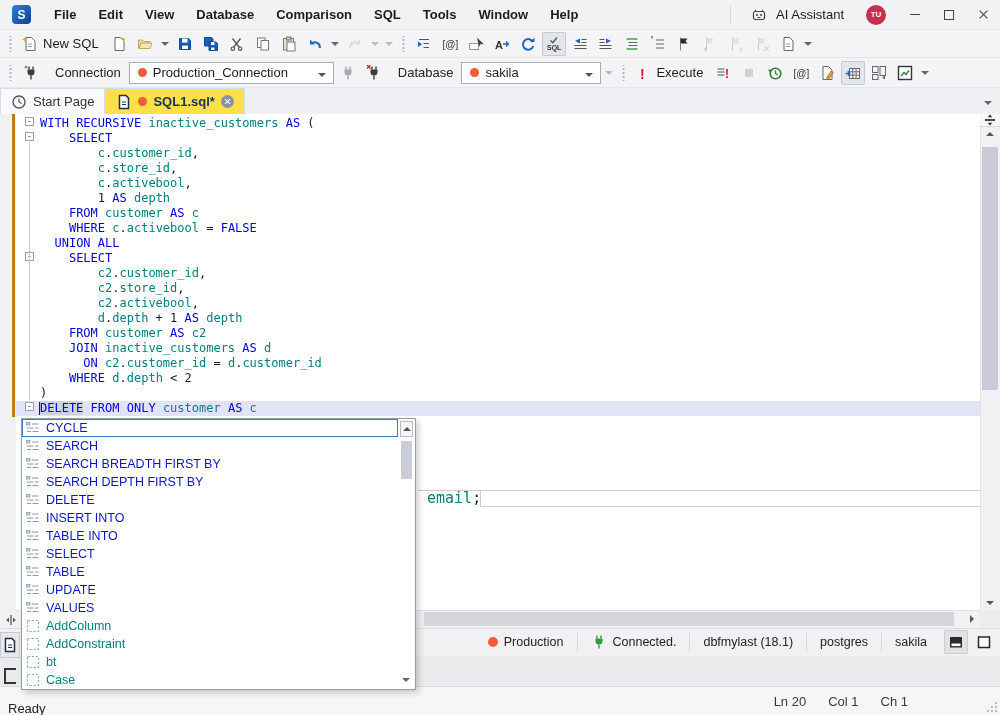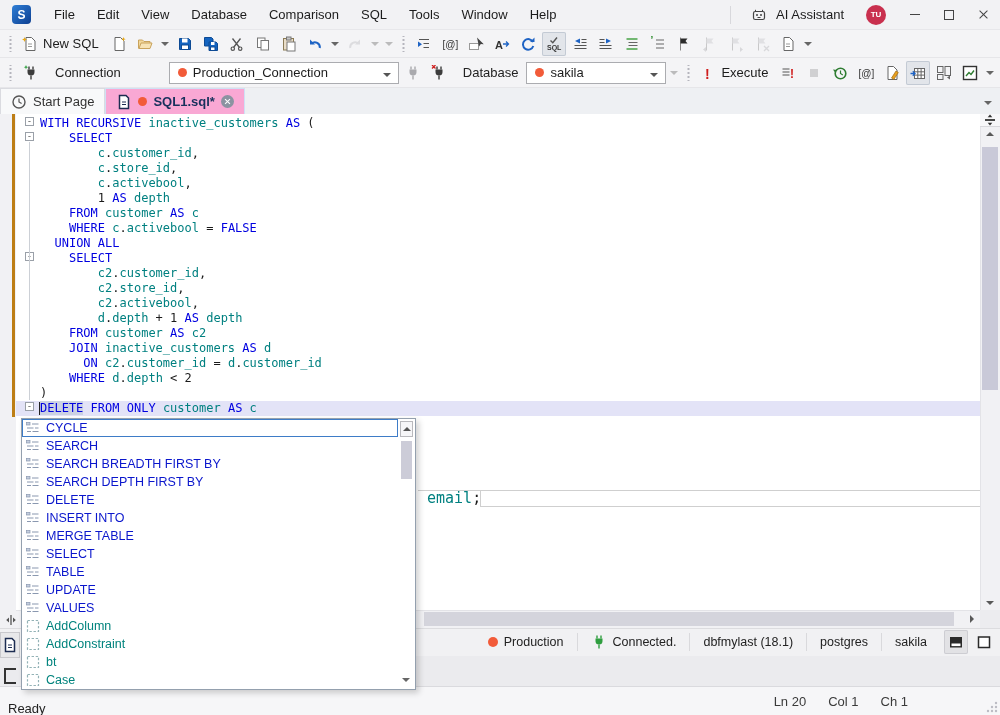--- a/index.html
+++ b/index.html
@@ -5,21 +5,21 @@
   html,body{margin:0;padding:0;background:#fff;}
   *{box-sizing:border-box;}
   .app{position:relative;width:1000px;height:715px;overflow:hidden;background:#f0f0f2;
        font-family:"Liberation Sans",sans-serif;color:#1c1c1c;font-size:13px;-webkit-font-smoothing:antialiased;}
   
   .titlebar{position:absolute;left:0;top:0;width:1000px;height:30px;background:#f2f2f4;
             display:flex;align-items:center;border-bottom:1px solid #e7e7ea;}
   .logo{width:19px;height:19px;margin:0 12px 0 12px;border-radius:4px;
         background:linear-gradient(135deg,#2f7fd6,#0d3f91);color:#fff;font-weight:bold;font-size:12px;
         display:flex;align-items:center;justify-content:center;}
-  .menubar{display:flex;height:100%;align-items:flex-start;}
+  .menubar{display:flex;height:100%;align-items:flex-start;font-weight:bold;}
   .menu-item{padding:0 11px;height:100%;display:flex;align-items:center;cursor:default;}
   .title-right{margin-left:auto;display:flex;align-items:center;height:100%;}
   .title-sep{width:1px;height:18px;background:#d8d8dc;margin:0 10px;}
   .ai-btn{display:flex;align-items:center;gap:9px;padding:0 10px;height:100%;}
   .avatar{width:20px;height:20px;border-radius:50%;background:#c9304e;color:#fff;font-size:8px;font-weight:bold;
           display:flex;align-items:center;justify-content:center;margin:0 12px;}
   .wbtn{width:34px;height:100%;display:flex;align-items:center;justify-content:center;color:#444;}
   .wbtn .min{width:10px;height:1px;background:#444;display:block;}
   .wbtn .max{width:10px;height:10px;border:1px solid #444;display:block;}
   .wbtn .cls{position:relative;width:11px;height:11px;display:block;}
@@ -46,21 +46,21 @@
   .icon{width:16px;height:16px;display:inline-flex;flex:none;}
   .icon svg{display:block;}
   .tri{width:0;height:0;display:inline-block;}
   .tri-down{border-left:4px solid transparent;border-right:4px solid transparent;border-top:4px solid currentColor;}
   .tri-up{border-left:4px solid transparent;border-right:4px solid transparent;border-bottom:4px solid currentColor;}
   .tri-right{border-top:4px solid transparent;border-bottom:4px solid transparent;border-left:4px solid currentColor;}
   
   .tabstrip{position:absolute;left:0;top:88px;width:1000px;height:26px;background:#eef0f3;display:flex;align-items:flex-end;}
   .tab{height:26px;display:flex;align-items:center;gap:6px;padding:0 10px;background:#f8f9fa;
        border:1px solid #dadbe0;border-bottom:none;color:#333;}
-  .tab.active{background:#f9a8d4;border-color:#cfe1f5;color:#17315c;font-weight:bold;}
+  .tab.active{background:#fde047;border-color:#cfe1f5;color:#17315c;font-weight:bold;}
   .tab .tdot{width:9px;height:9px;border-radius:50%;flex:none;}
   .tab .tclose{width:13px;height:13px;border-radius:50%;background:#8b93a1;color:#fff;font-size:8px;line-height:13px;
                text-align:center;position:relative;}
   .tab .tclose:before{content:"";position:absolute;left:6px;top:3px;width:1px;height:7px;background:#fff;transform:rotate(45deg);}
   .tab .tclose:after{content:"";position:absolute;left:6px;top:3px;width:1px;height:7px;background:#fff;transform:rotate(-45deg);}
   .tabstrip-chev{margin-left:auto;margin-bottom:6px;margin-right:8px;color:#666;}
   
   .left-strip{position:absolute;left:0;top:114px;width:16px;height:572px;background:#f1f1f4;}
   .editor-white{position:absolute;left:16px;top:114px;width:964px;height:496px;background:#fff;}
   .change-bar{position:absolute;left:12px;top:114px;width:3px;height:303px;background:#bd7e16;}
@@ -395,21 +395,21 @@
         <span class="icon">
           <svg width="16" height="16" viewBox="0 0 16 16">
             <path d="M6 1.5v3M10 1.5v3" stroke="#3c3c3c" stroke-width="1.4"></path>
             <path d="M4.5 4.5h7v2.5a3.5 3.5 0 0 1-7 0z" fill="#3c3c3c"></path>
             <path d="M8 10.5v4" stroke="#3c3c3c" stroke-width="1.4"></path>
             <path d="M3 0l.6 1.6L5.2 2.2l-1.6.6L3 4.4l-.6-1.6L.8 2.2l1.6-.6z" fill="#2f9e3f"></path>
           </svg>
         </span>
       </div>
       <div class="tb-label">Connection</div>
-      <div class="combo" style="width: 230px; margin-left: 40px;">
+      <div class="combo" style="width: 205px;">
         <span class="dot" style="background: rgb(242, 91, 57);"></span>
         <span class="cval">Production_Connection</span>
         <span class="carrow"><span class="tri tri-down"></span></span>
       </div>
       <div class="tbtn">
         <span class="icon">
           <svg width="16" height="16" viewBox="0 0 16 16">
             <path d="M6 1.5v3M10 1.5v3" stroke="#a9a9ad" stroke-width="1.4"></path>
             <path d="M4.5 4.5h7v2.5a3.5 3.5 0 0 1-7 0z" fill="#a9a9ad"></path>
             <path d="M8 10.5v4" stroke="#a9a9ad" stroke-width="1.4"></path>
@@ -719,21 +719,21 @@
           </span>
           <span>INSERT INTO</span>
         </div>
         <div class="pop-item kw">
           <span class="icon">
             <svg width="16" height="16" viewBox="0 0 16 16">
               <rect x="1.5" y="2.5" width="3.5" height="2.5" fill="#c3cdde" stroke="#8a98b0" stroke-width=".7"></rect>
               <path stroke="#8a98b0" stroke-width="1.2" d="M7 4h6.5M2 8h6.5M10 8h3.5M2 11.5h4M7.5 11.5h6"></path>
             </svg>
           </span>
-          <span>MERGE TABLE</span>
+          <span>TABLE INTO</span>
         </div>
         <div class="pop-item kw">
           <span class="icon">
             <svg width="16" height="16" viewBox="0 0 16 16">
               <rect x="1.5" y="2.5" width="3.5" height="2.5" fill="#c3cdde" stroke="#8a98b0" stroke-width=".7"></rect>
               <path stroke="#8a98b0" stroke-width="1.2" d="M7 4h6.5M2 8h6.5M10 8h3.5M2 11.5h4M7.5 11.5h6"></path>
             </svg>
           </span>
           <span>SELECT</span>
         </div>

